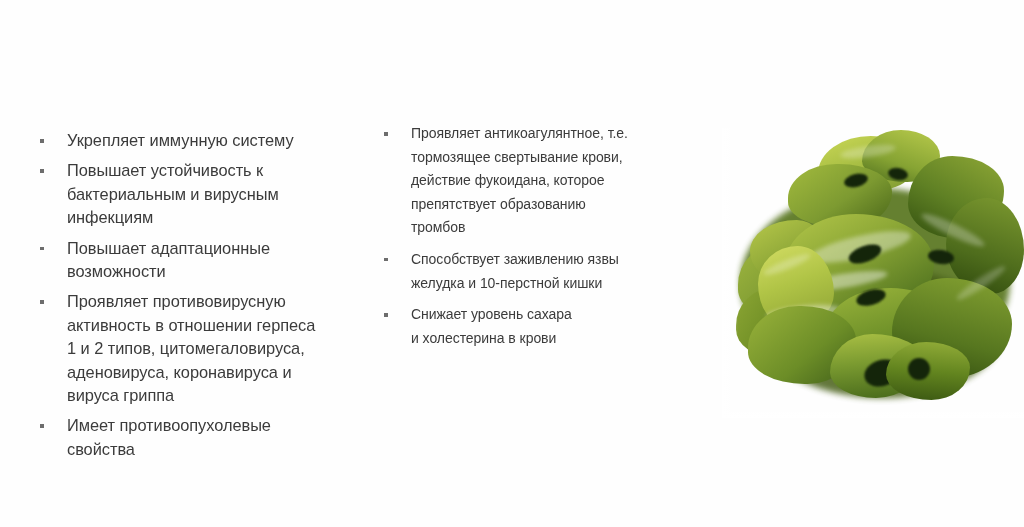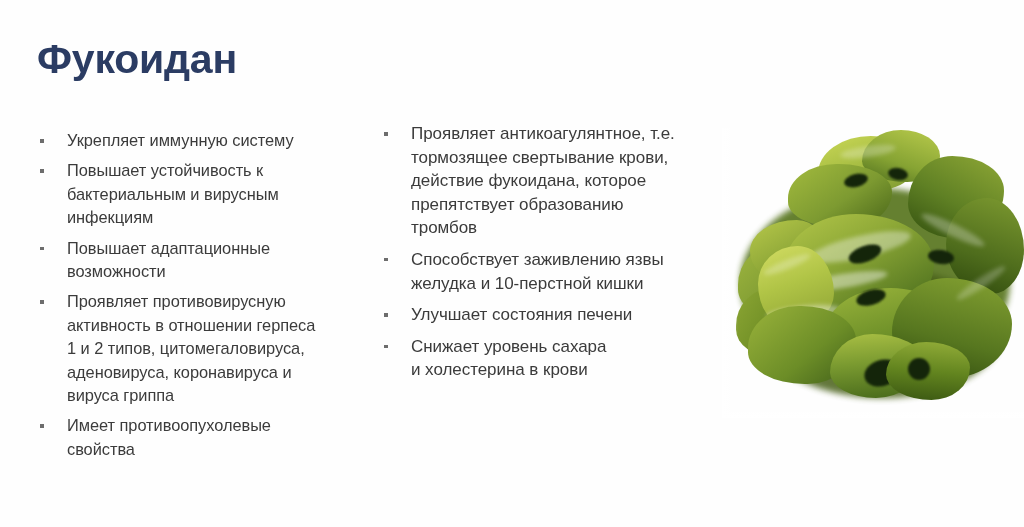--- a/index.html
+++ b/index.html
@@ -62,21 +62,21 @@
     position: relative;
     padding-left: 24px;
     margin-bottom: 7px;
     font-size: 16.4px;
     line-height: 23.4px;
     color: #3b3b3b;
     letter-spacing: -0.05px;
   }
 
   #column-right .bullet-item {
-    font-size: 17px;
+    font-size: 14px;
     line-height: 23.6px;
     margin-bottom: 8px;
   }
 
   .bullet-marker {
     position: absolute;
     left: 4px;
     top: 10px;
     width: 3.5px;
     height: 3.5px;
@@ -130,21 +130,20 @@
     background: #ffffff;
   }
   #seaweed-mask-l { left: 0; top: 0; width: 16px; height: 290px; }
   #seaweed-mask-b { left: 0; bottom: 0; width: 302px; height: 12px; }
 </style>
 </head>
 <body>
 
 <div id="slide">
 
-  <div id="slide-title">Фукоидан</div>
 
   <div class="column" id="column-left">
     <ul class="bullet-list">
       <li class="bullet-item">
         <span class="bullet-marker"></span>
         <span class="bullet-text">Укрепляет иммунную систему</span>
       </li>
       <li class="bullet-item">
         <span class="bullet-marker"></span>
         <span class="bullet-text">Повышает устойчивость к
@@ -179,24 +178,20 @@
         <span class="bullet-text">Проявляет антикоагулянтное, т.е.
 тормозящее свертывание крови,
 действие фукоидана, которое
 препятствует образованию
 тромбов</span>
       </li>
       <li class="bullet-item">
         <span class="bullet-marker"></span>
         <span class="bullet-text">Способствует заживлению язвы
 желудка и 10-перстной кишки</span>
-      </li>
-      <li class="bullet-item">
-        <span class="bullet-marker"></span>
-        <span class="bullet-text">Улучшает состояния печени</span>
       </li>
       <li class="bullet-item">
         <span class="bullet-marker"></span>
         <span class="bullet-text">Снижает уровень сахара
 и холестерина в крови</span>
       </li>
     </ul>
   </div>
 
   <div id="seaweed-photo">

